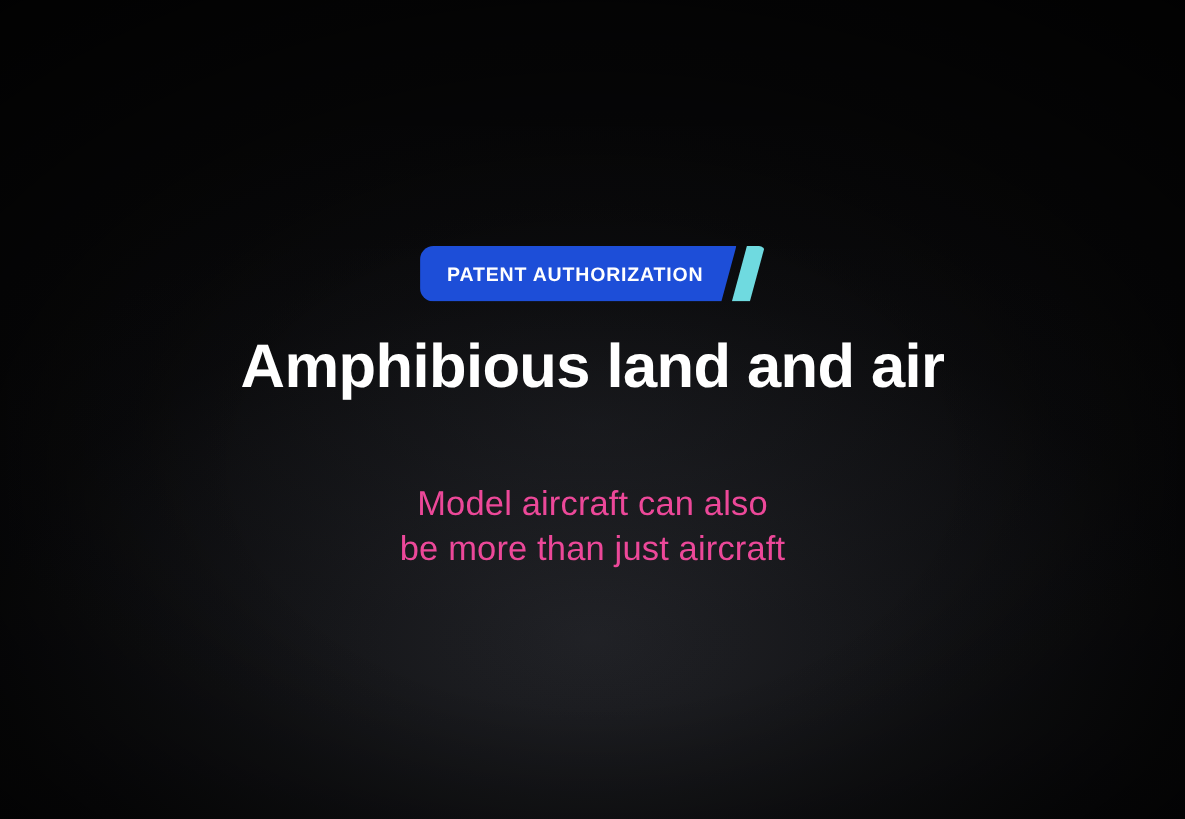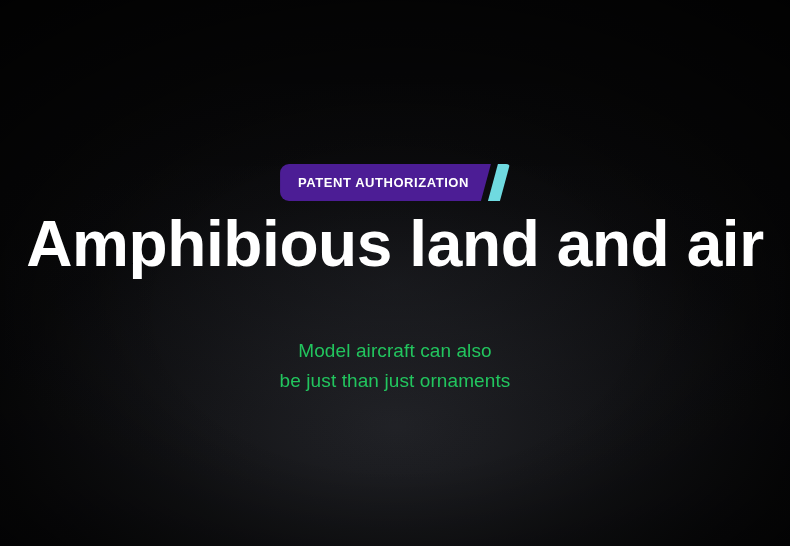--- a/index.html
+++ b/index.html
@@ -71,21 +71,21 @@
   .badge-wrap {
     position: relative;
     margin-top: 164px;
     height: 37px;
     display: flex;
     align-items: stretch;
   }
 
   .badge-plate {
     position: relative;
-    background: #4c1d95;
+    background: #1d4ed8;
     border-top-left-radius: 9px;
     border-bottom-left-radius: 9px;
     display: flex;
     align-items: center;
     padding: 0 22px 0 18px;
     clip-path: polygon(0 0, 100% 0, calc(100% - 10px) 100%, 0 100%);
     border-radius: 9px 0 0 9px;
   }
 
   .badge-plate-label {
@@ -102,35 +102,35 @@
     margin-left: -3px;
     background: #6fdae0;
     clip-path: polygon(10px 0, 100% 0, calc(100% - 10px) 100%, 0 100%);
     border-radius: 0 4px 4px 0;
   }
 
   
   .headline {
     margin-top: 17px;
     color: #ffffff;
-    font-size: 64px;
+    font-size: 41px;
     font-weight: bold;
     line-height: 53px;
     text-align: center;
     letter-spacing: -0.4px;
     white-space: nowrap;
   }
 
   .headline-line { display: block; }
 
   
   .subhead {
     margin-top: 22px;
-    color: #22c55e;
-    font-size: 19px;
+    color: #ec4899;
+    font-size: 23px;
     font-weight: normal;
     line-height: 30px;
     text-align: center;
     letter-spacing: 0.1px;
     white-space: nowrap;
   }
 
   .subhead-line { display: block; }
 </style>
 </head>
@@ -150,17 +150,17 @@
       </div>
       <div class="badge-accent"></div>
     </div>
 
     <h1 class="headline">
       <span class="headline-line">Amphibious land and air</span>
     </h1>
 
     <p class="subhead">
       <span class="subhead-line">Model aircraft can also</span>
-      <span class="subhead-line">be just than just ornaments</span>
+      <span class="subhead-line">be more than just aircraft</span>
     </p>
 
   </div>
 </div>
 
 </body></html>

